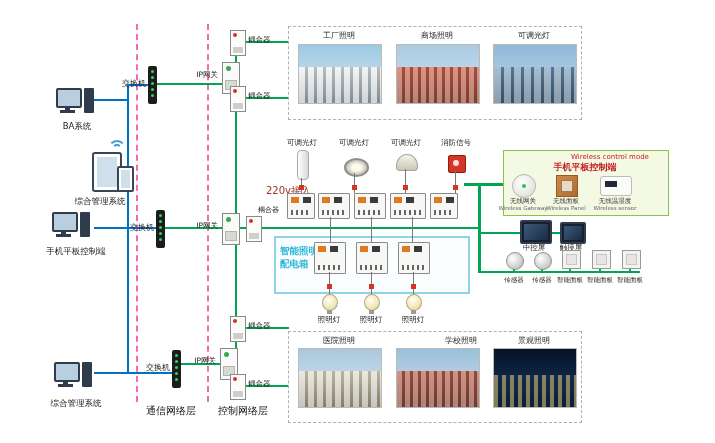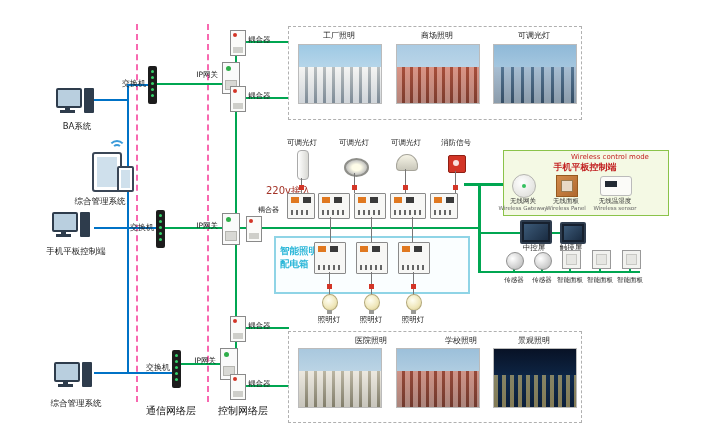--- a/index.html
+++ b/index.html
@@ -186,21 +186,21 @@
 
   <div class="a zone" style="left:288px;top:26px;width:292px;height:92px;"></div>
   <div class="zone-lbl" style="left:339px;top:30px;">工厂照明</div>
   <div class="ph ph-factory" style="left:298px;top:44px;width:82px;height:58px;"></div>
   <div class="zone-lbl" style="left:437px;top:30px;">商场照明</div>
   <div class="ph ph-mall" style="left:396px;top:44px;width:82px;height:58px;"></div>
   <div class="zone-lbl" style="left:534px;top:30px;">可调光灯</div>
   <div class="ph ph-station" style="left:493px;top:44px;width:82px;height:58px;"></div>
 
   <div class="a zone" style="left:288px;top:331px;width:292px;height:90px;"></div>
-  <div class="zone-lbl" style="left:339px;top:335px;margin-left:32px;">医院照明</div>
+  <div class="zone-lbl" style="left:339px;top:335px;">医院照明</div>
   <div class="ph ph-hospital" style="left:298px;top:348px;width:82px;height:58px;"></div>
   <div class="zone-lbl" style="left:437px;top:335px;margin-left:24px;">学校照明</div>
   <div class="ph ph-school" style="left:396px;top:348px;width:82px;height:58px;"></div>
   <div class="zone-lbl" style="left:534px;top:335px;">景观照明</div>
   <div class="ph ph-night" style="left:493px;top:348px;width:82px;height:58px;"></div>
 
   <div class="lbl" style="left:302px;top:138px;">可调光灯</div>
   <div class="lbl" style="left:354px;top:138px;">可调光灯</div>
   <div class="lbl" style="left:406px;top:138px;">可调光灯</div>
   <div class="lbl" style="left:456px;top:138px;">消防信号</div>

